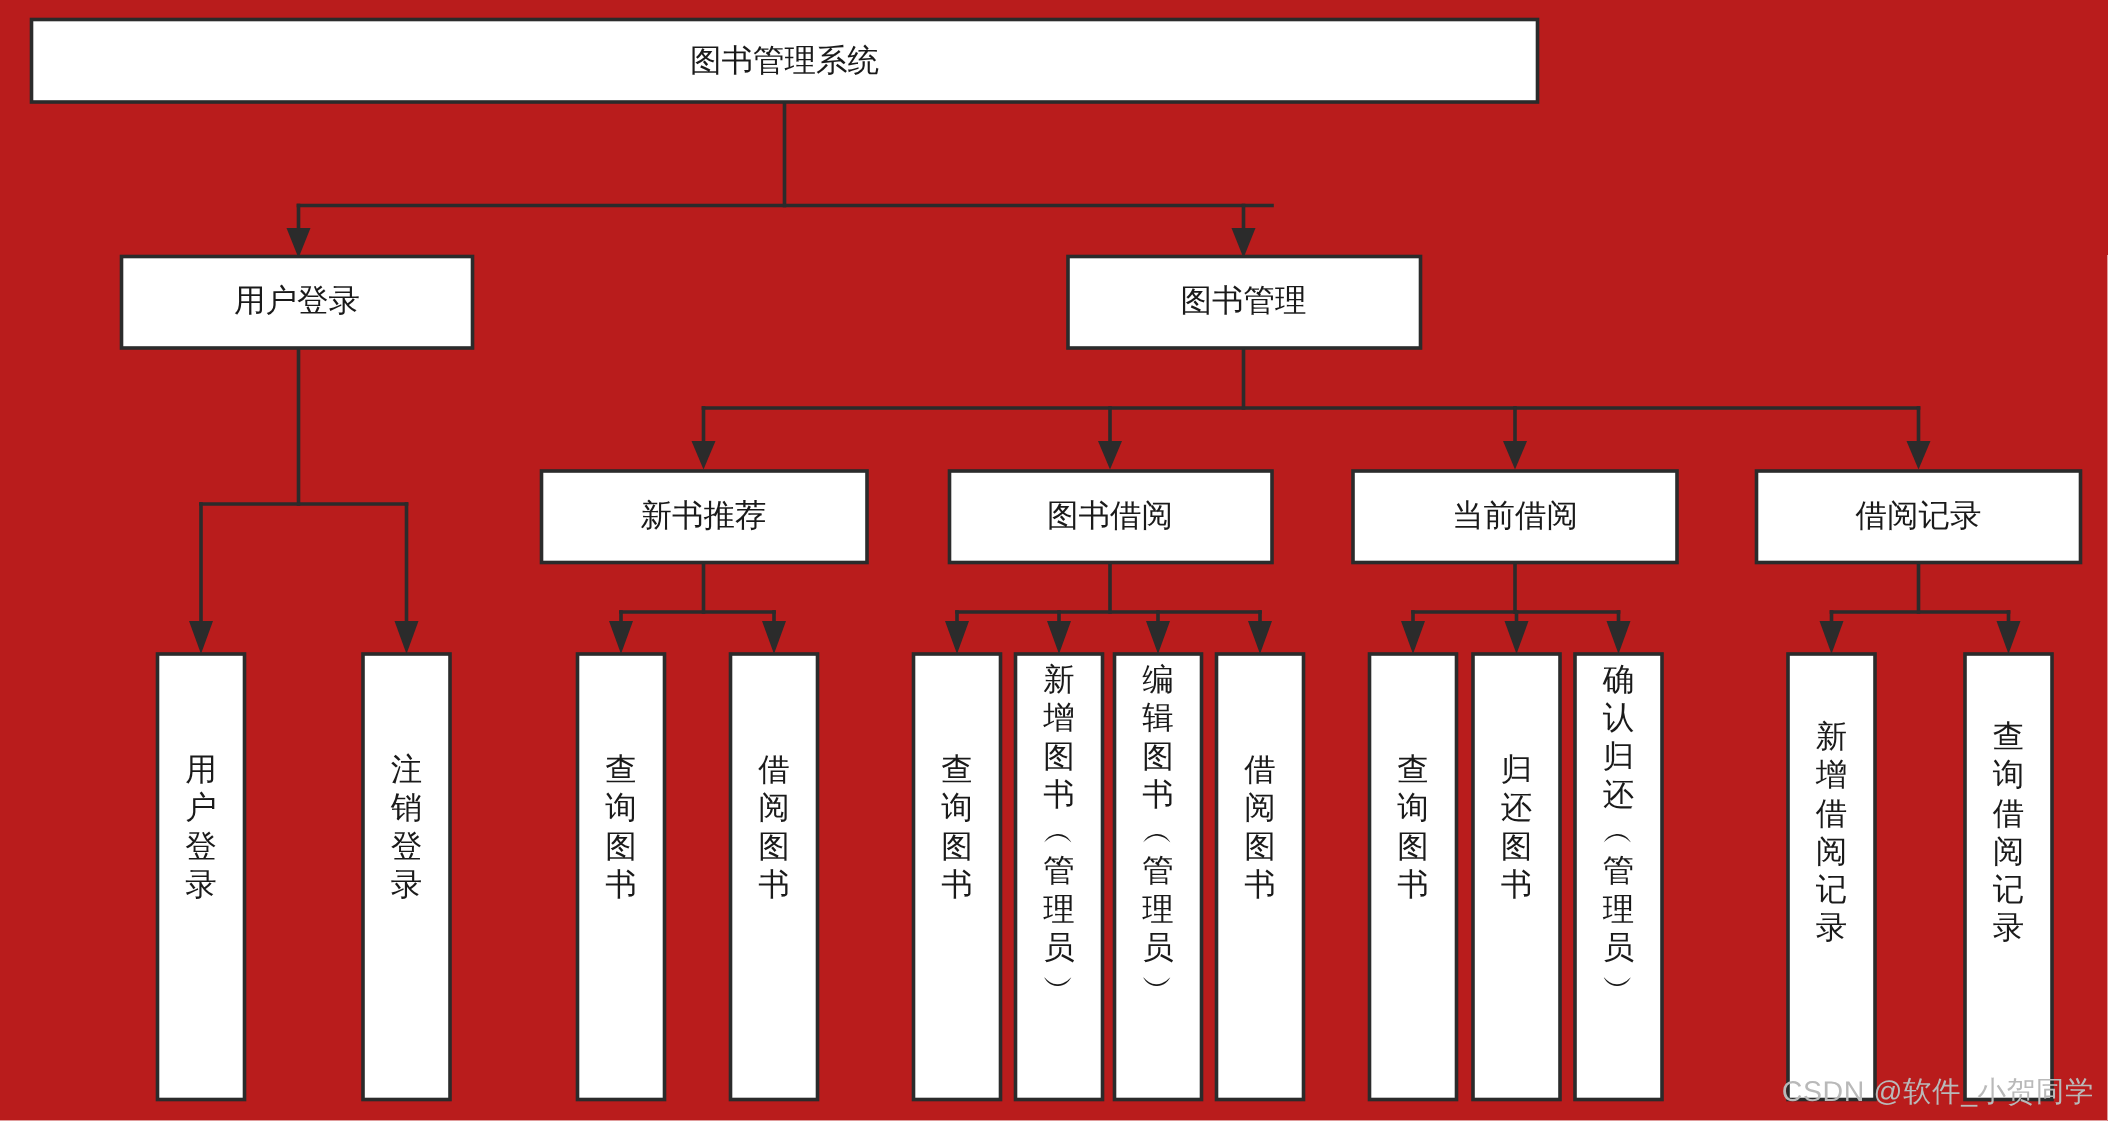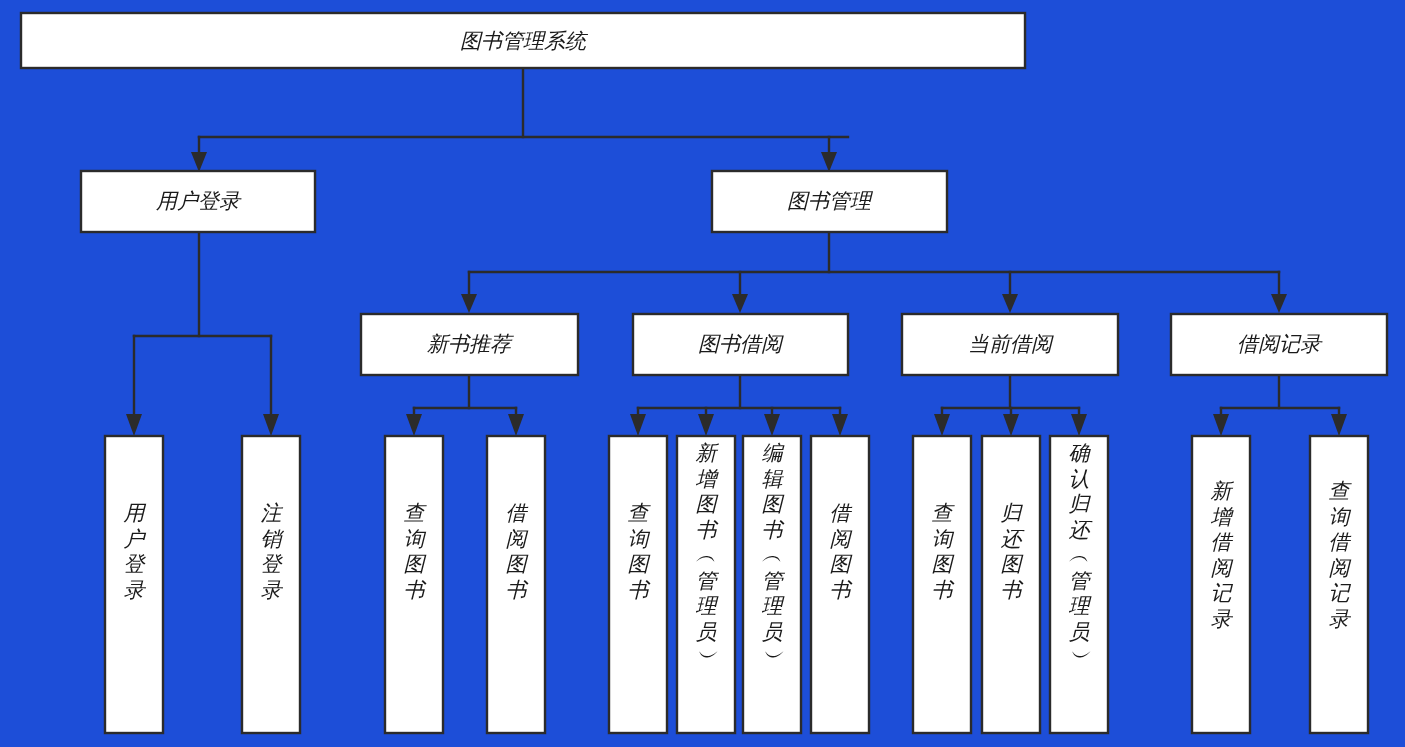--- a/index.html
+++ b/index.html
@@ -8,23 +8,22 @@
     padding: 0;
     background: #ffffff;
   }
   body {
     font-family: "Liberation Sans", "DejaVu Sans", sans-serif;
   }
   #diagram-root {
     position: relative;
     width: 1405px;
     height: 747px;
-    background: #1d4ed8;
+    background: #b91c1c;
     overflow: hidden;
-    font-style: italic;
   }
   svg#flowchart {
     position: absolute;
     left: 0;
     top: 0;
     width: 1405px;
     height: 747px;
     display: block;
   }
   .node-rect {
@@ -232,13 +231,14 @@
       <text class="node-label-v" x="1221" y="498"><tspan x="1221" dy="0">新</tspan><tspan x="1221" dy="25.5">增</tspan><tspan x="1221" dy="25.5">借</tspan><tspan x="1221" dy="25.5">阅</tspan><tspan x="1221" dy="25.5">记</tspan><tspan x="1221" dy="25.5">录</tspan></text>
     </g>
 
     <g>
       <rect class="node-rect" x="1310" y="436" width="58" height="297"></rect>
       <text class="node-label-v" x="1339" y="498"><tspan x="1339" dy="0">查</tspan><tspan x="1339" dy="25.5">询</tspan><tspan x="1339" dy="25.5">借</tspan><tspan x="1339" dy="25.5">阅</tspan><tspan x="1339" dy="25.5">记</tspan><tspan x="1339" dy="25.5">录</tspan></text>
     </g>
 
   </svg>
 
+  <div class="watermark">CSDN @软件_小贺同学</div>
 </div>
 
 </body></html>

